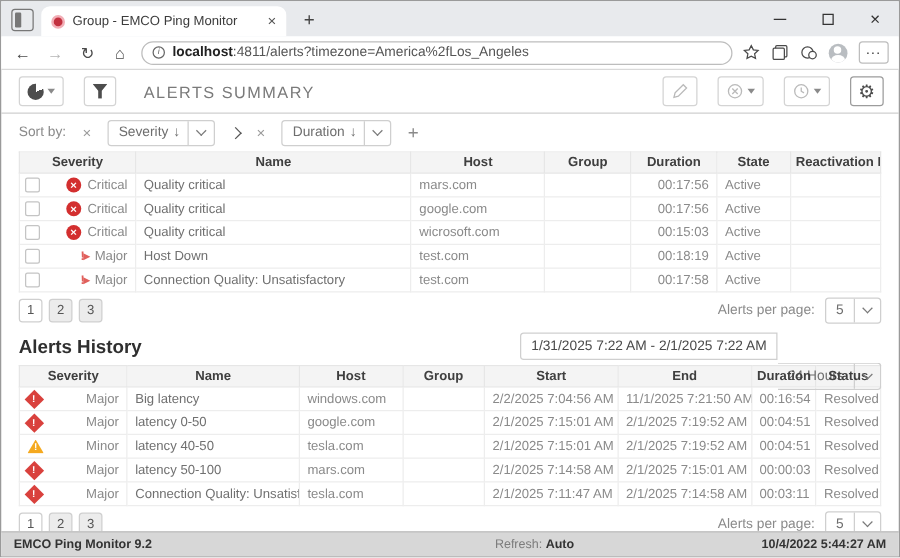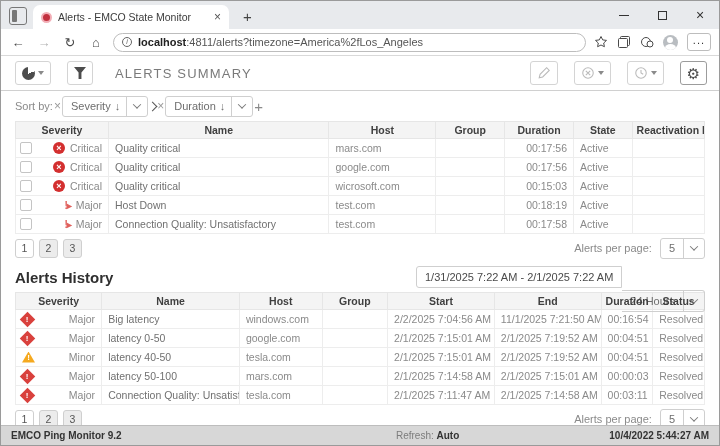--- a/index.html
+++ b/index.html
@@ -40,21 +40,21 @@
   .hbtn { height:24px; border:1px solid #d4d4d4; border-radius:3px; background:#fff; display:flex; align-items:center; justify-content:center; gap:3px; padding:0 6px; }
   .pie { width:13px; height:13px; border-radius:50%; background:conic-gradient(#fff 0 70deg, #4d4d4d 70deg 360deg); }
   .mini-caret { width:0; height:0; border-left:3px solid transparent; border-right:3px solid transparent; border-top:4px solid #8a8a8a; }
   .funnel { width:12px; height:12px; background:#4d4d4d; clip-path:polygon(0 0,100% 0,62% 46%,62% 100%,38% 100%,38% 46%); }
   .apptitle { font-size:13px; color:#7a7a7a; letter-spacing:1.2px; margin-left:6px; flex:1; }
   .hbtn.dim svg { opacity:.45; }
   .hbtn.gear-btn { border-color:#9c9c9c; }
   .gear-glyph { font-size:15px; color:#4d4d4d; line-height:1; }
 
   
-  .sortbar { height:30px; display:flex; align-items:center; padding:0 14px; gap:1px; flex:none;text-align:right; }
+  .sortbar { height:30px; display:flex; align-items:center; padding:0 14px; gap:13px; flex:none;text-align:right; }
   .sortlabel { font-size:11px; color:#8a8a8a; }
   .x-ico { font-size:12px; color:#9a9a9a; }
   .chip { height:21px; border:1px solid #cfcfcf; border-radius:3px; display:flex; align-items:center; font-size:11px; color:#6e6e6e; }
   .chip .fld { padding:0 4px 0 8px; }
   .chip .dir { padding-right:6px; color:#6e6e6e; }
   .chip .sep { width:1px; height:100%; background:#cfcfcf; }
   .chev { width:6px; height:6px; border-right:1.4px solid #7a7a7a; border-bottom:1.4px solid #7a7a7a; display:inline-block; transform:rotate(45deg) translate(-1px,-1px); }
   .chip .chev-wrap { padding:0 7px; display:flex; align-items:center; }
   .gt { width:7px; height:7px; border-right:1.6px solid #555; border-bottom:1.6px solid #555; transform:rotate(-45deg); display:inline-block; }
   .plus { font-size:15px; color:#8a8a8a; }
@@ -109,21 +109,21 @@
 </style>
 </head>
 <body>
 
 <div class="window">
 
   <div class="titlebar">
     <div class="tab-actions"></div>
     <div class="tab">
       <span class="favicon"></span>
-      <span class="tab-title">Alerts - EMCO State Monitor</span>
+      <span class="tab-title">Group - EMCO Ping Monitor</span>
       <span class="tab-close">×</span>
     </div>
     <div class="newtab">+</div>
     <div class="wincontrols">
       <div class="wbtn">
           <span class="min"></span>
         </div>
       <div class="wbtn">
           <span class="max"></span>
         </div>

